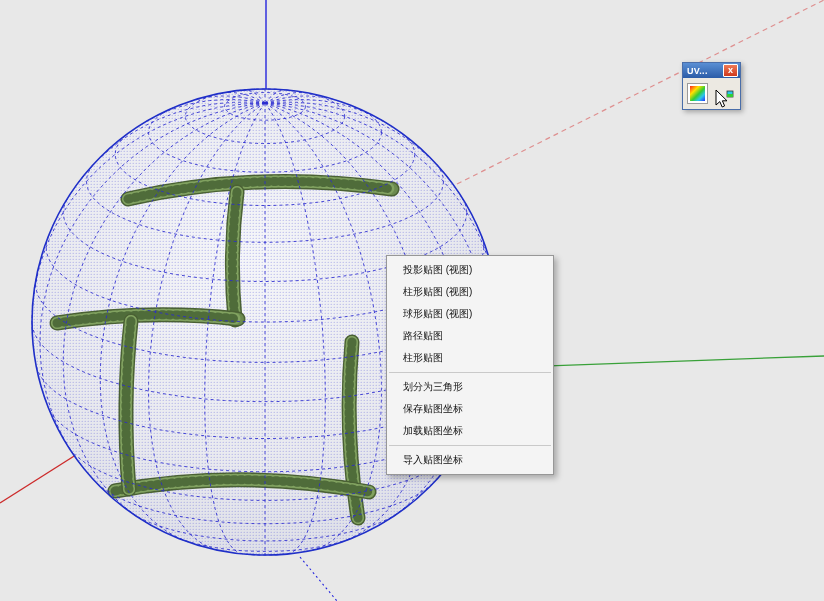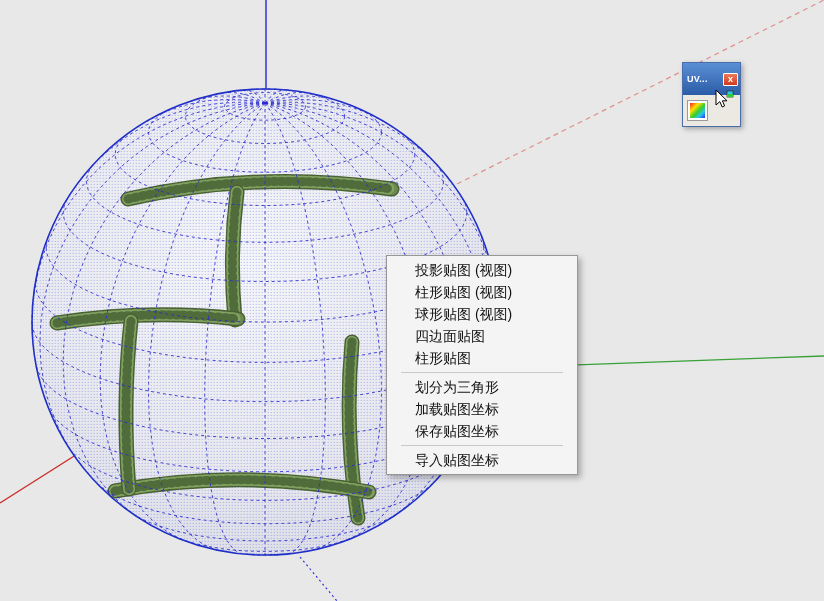--- a/index.html
+++ b/index.html
@@ -2,29 +2,29 @@
 <html><head>
 <meta charset="utf-8">
 <style>
   html,body{margin:0;padding:0;}
   .stage{position:relative;width:824px;height:601px;background:#e8e8e8;overflow:hidden;
          font-family:"Liberation Sans",sans-serif;}
   #scene{position:absolute;left:0;top:0;}
 
   
   .context-menu{position:absolute;left:386px;top:255px;width:166px;background:#f4f4f4;
-    border:1px solid #979797;box-shadow:3px 3px 6px rgba(0,0,0,.28);padding:3px 12px;
-    font-size:14px;color:#111;z-index:5;}
+    border:1px solid #979797;box-shadow:3px 3px 6px rgba(0,0,0,.28);padding:3px 0;
+    font-size:10px;color:#111;z-index:5;}
   .menu-item{height:22px;line-height:22px;padding:0 12px 0 16px;white-space:nowrap;cursor:default;}
   .menu-sep{height:1px;background:#c9c9c9;margin:3px 2px;}
 
   
   .uv-window{position:absolute;left:682px;top:62px;width:57px;border:1px solid #4a6ea9;
     background:#ece9e2;box-shadow:2px 2px 5px rgba(0,0,0,.3);z-index:6;}
-  .uv-titlebar{height:32px;background:linear-gradient(#5a8fd4,#2b5ca8);display:flex;
+  .uv-titlebar{height:15px;background:linear-gradient(#5a8fd4,#2b5ca8);display:flex;
     align-items:center;padding:0 2px 0 4px;}
   .uv-title{flex:1;color:#fff;font-size:9px;font-weight:bold;letter-spacing:.3px;}
   .uv-close{width:13px;height:11px;background:linear-gradient(#ef7a56,#cf3a1f);
     border:1px solid #fff;color:#fff;font-size:9px;line-height:10px;font-weight:bold;
     text-align:center;border-radius:1px;cursor:pointer;}
   .uv-body{height:27px;display:flex;align-items:center;padding:2px 4px;gap:8px;}
   .uv-tool{width:19px;height:19px;border:1px solid #9a9a9a;background:#fff;display:flex;
     align-items:center;justify-content:center;cursor:pointer;}
   .uv-tool-inner{width:15px;height:15px;
     background:linear-gradient(135deg,#ff2020 0%,#ffe000 30%,#33cc33 55%,#2bc8e8 75%,#2030ff 100%);}
@@ -118,26 +118,26 @@
       <path d="M265.0 103.1 L276.5 99.7 L287.9 97.3 L299.3 96.1 L310.4 96.0 L321.3 97.0 L332.0 99.1 L342.3 102.2 " fill="none" stroke="#2a2ad0" stroke-width="1" stroke-dasharray="3 3" opacity="0.85"></path>
       <path d="M265.0 103.1 L279.1 100.8 L293.1 99.6 L307.0 99.6 L320.6 100.6 L334.0 102.6 L347.1 105.8 L359.7 110.0 L371.9 115.2 L383.6 121.4 " fill="none" stroke="#2a2ad0" stroke-width="1" stroke-dasharray="3 3" opacity="0.85"></path>
       <path d="M265.0 103.1 L280.7 102.1 L296.3 102.3 L311.8 103.5 L327.0 105.8 L342.0 109.2 L356.5 113.6 L370.7 119.0 L384.3 125.4 L397.3 132.7 L409.7 141.0 L421.3 150.2 L432.3 160.2 L442.4 170.9 L451.6 182.5 " fill="none" stroke="#2a2ad0" stroke-width="1" stroke-dasharray="3 3" opacity="0.85"></path>
       <circle cx="265" cy="322" r="233" fill="none" stroke="#1f2fc8" stroke-width="1.6"></circle>
     </svg>
 
   <div class="context-menu">
       <div class="menu-item">投影贴图 (视图)</div>
       <div class="menu-item">柱形贴图 (视图)</div>
       <div class="menu-item">球形贴图 (视图)</div>
-      <div class="menu-item">四边面贴图</div>
+      <div class="menu-item">路径贴图</div>
       <div class="menu-item">柱形贴图</div>
       <div class="menu-sep"></div>
       <div class="menu-item">划分为三角形</div>
+      <div class="menu-item">保存贴图坐标</div>
       <div class="menu-item">加载贴图坐标</div>
-      <div class="menu-item">保存贴图坐标</div>
       <div class="menu-sep"></div>
       <div class="menu-item">导入贴图坐标</div>
     </div>
 
   <div class="uv-window">
     <div class="uv-titlebar">
       <span class="uv-title">UV...</span>
       <span class="uv-close">x</span>
     </div>
     <div class="uv-body">

